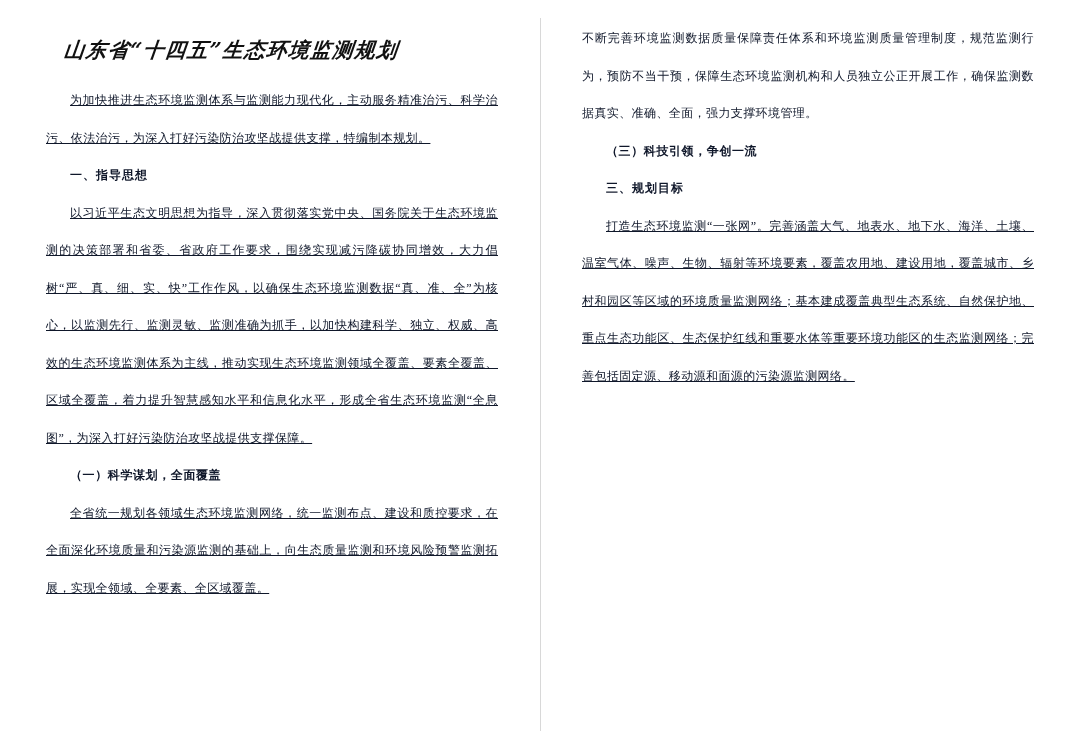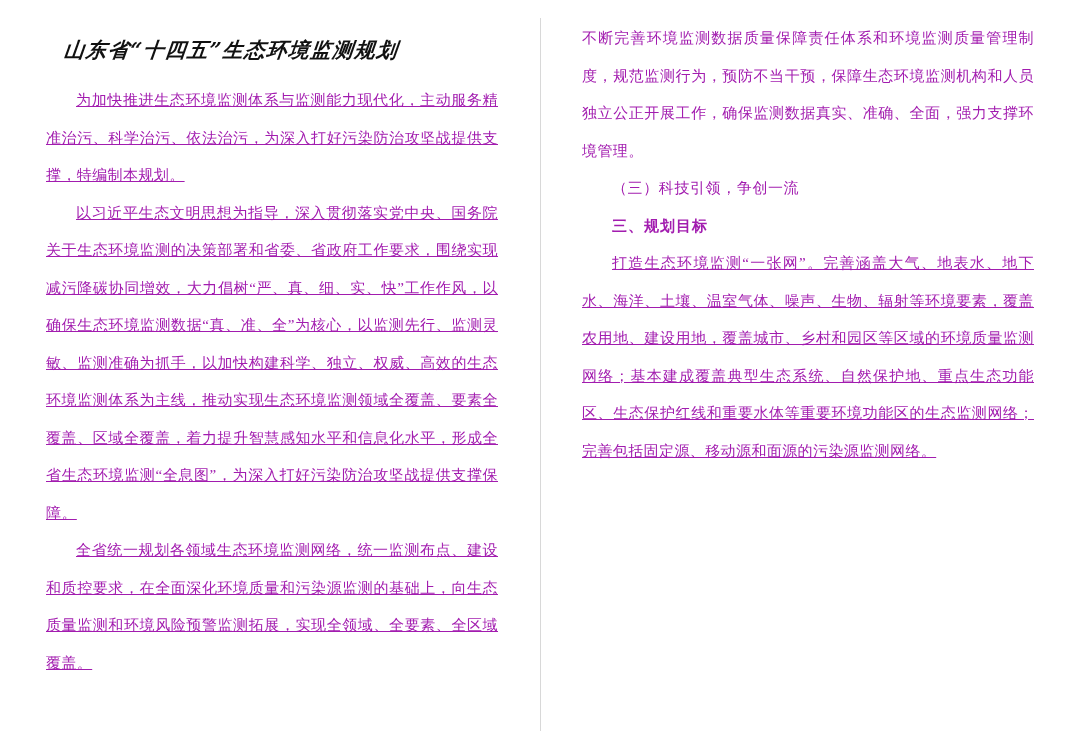--- a/index.html
+++ b/index.html
@@ -44,58 +44,60 @@
     font-weight: bold;
     font-style: italic;
     letter-spacing: 1.5px;
     color: #111;
     margin: 16px 0 0 18px;
     white-space: nowrap;
     transform: skewX(-6deg);
   }
   p {
     margin: 0;
-    font-size: 15px;
+    font-size: 12px;
     line-height: 37.5px;
     text-align: justify;
     text-justify: inter-ideograph;
     letter-spacing: 0.4px;
-    color: #a21caf;
+    color: #0f172a;
   }
   .indent {
     text-indent: 2em;
     text-decoration: underline;
   }
   .heading {
     font-weight: bold;
     text-indent: 2em;
     letter-spacing: 1px;
   }
   .subheading {
-    font-weight: normal;
+    font-weight: bold;
     text-indent: 2em;
     letter-spacing: 0.6px;
   }
   .gap-title {
     height: 18px;
   }
 </style>
 </head>
 <body>
 
 <div class="page">
 
   <div class="divider"></div>
 
   <div class="col col-left">
     <div class="doc-title">山东省“十四五”生态环境监测规划</div>
     <div class="gap-title"></div>
 
     <p class="indent">为加快推进生态环境监测体系与监测能力现代化，主动服务精准治污、科学治污、依法治污，为深入打好污染防治攻坚战提供支撑，特编制本规划。</p>
+    <p class="heading">一、指导思想</p>
     <p class="indent">以习近平生态文明思想为指导，深入贯彻落实党中央、国务院关于生态环境监测的决策部署和省委、省政府工作要求，围绕实现减污降碳协同增效，大力倡树“严、真、细、实、快”工作作风，以确保生态环境监测数据“真、准、全”为核心，以监测先行、监测灵敏、监测准确为抓手，以加快构建科学、独立、权威、高效的生态环境监测体系为主线，推动实现生态环境监测领域全覆盖、要素全覆盖、区域全覆盖，着力提升智慧感知水平和信息化水平，形成全省生态环境监测“全息图”，为深入打好污染防治攻坚战提供支撑保障。</p>
+    <p class="subheading">（一）科学谋划，全面覆盖</p>
     <p class="indent">全省统一规划各领域生态环境监测网络，统一监测布点、建设和质控要求，在全面深化环境质量和污染源监测的基础上，向生态质量监测和环境风险预警监测拓展，实现全领域、全要素、全区域覆盖。</p>
 
   </div>
 
   <div class="col col-right">
     <p>不断完善环境监测数据质量保障责任体系和环境监测质量管理制度，规范监测行为，预防不当干预，保障生态环境监测机构和人员独立公正开展工作，确保监测数据真实、准确、全面，强力支撑环境管理。</p>
     <p class="subheading">（三）科技引领，争创一流</p>
     <p class="heading">三、规划目标</p>
     <p class="indent">打造生态环境监测“一张网”。完善涵盖大气、地表水、地下水、海洋、土壤、温室气体、噪声、生物、辐射等环境要素，覆盖农用地、建设用地，覆盖城市、乡村和园区等区域的环境质量监测网络；基本建成覆盖典型生态系统、自然保护地、重点生态功能区、生态保护红线和重要水体等重要环境功能区的生态监测网络；完善包括固定源、移动源和面源的污染源监测网络。</p>
 

